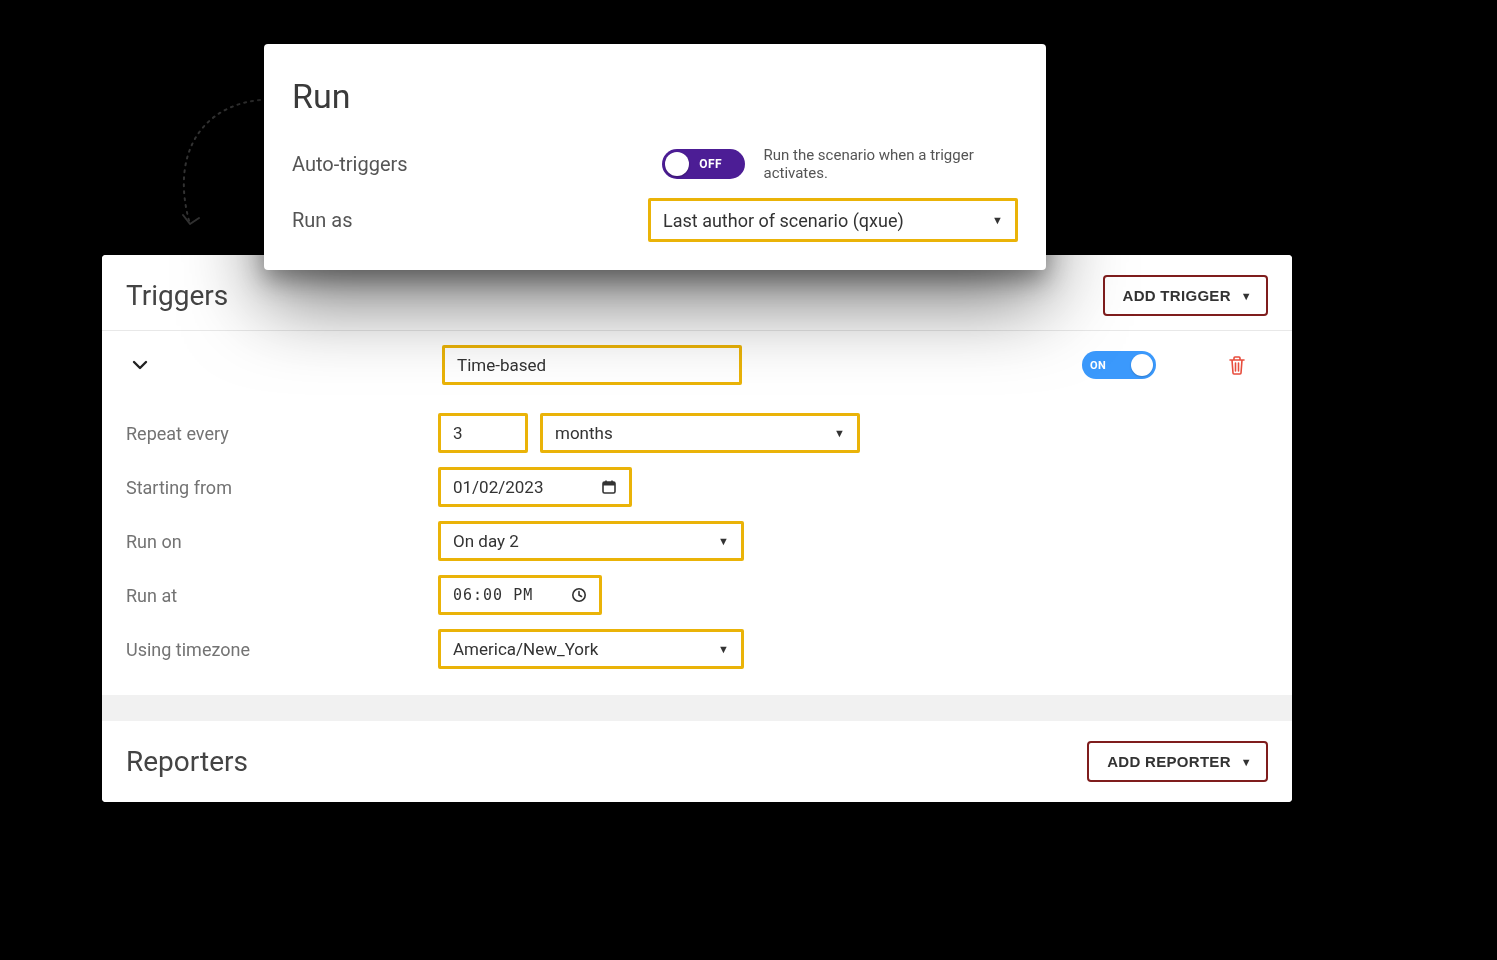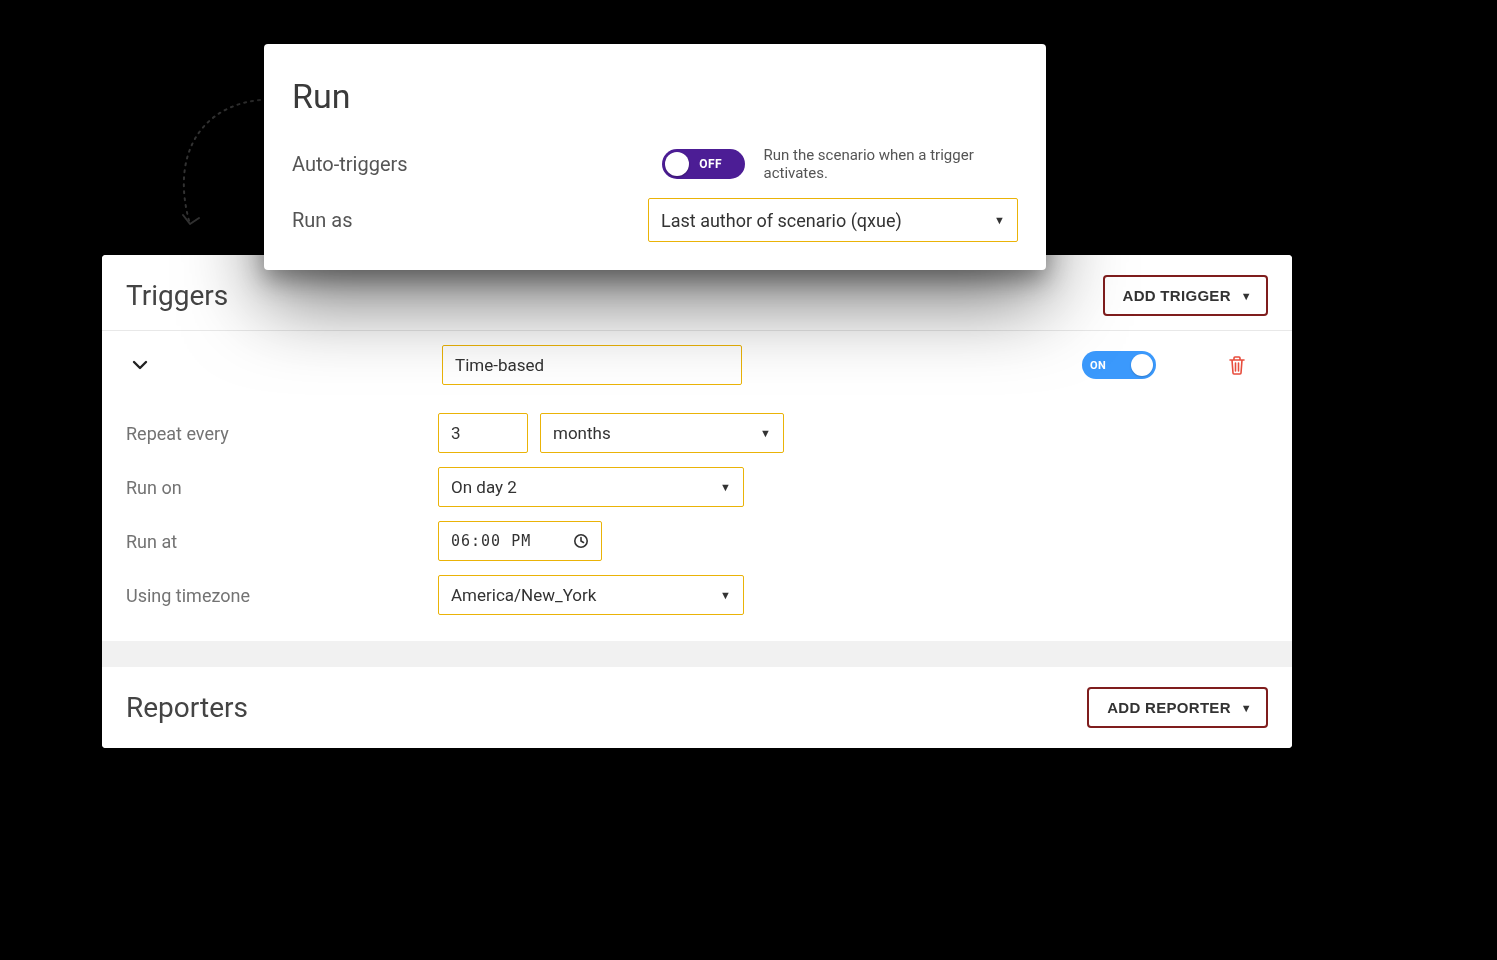--- a/index.html
+++ b/index.html
@@ -75,21 +75,21 @@
     display: flex;
     align-items: center;
     gap: 16px;
     margin-bottom: 28px;
   }
   .col-label { width: 300px; flex: 0 0 300px; color:#333; font-size:18px; }
   .expand-cell { width: 300px; flex: 0 0 300px; display:flex; align-items:center; padding-left:4px;}
   .expand-icon { font-size: 18px; color:#222; cursor:pointer; }
 
   .text-input, .select-box {
-    border: 1px solid #eab308;
+    border: 3px solid #eab308;
     background: #fff;
     height: 40px;
     padding: 0 12px;
     font-size: 17px;
     color:#333;
     border-radius: 2px;
     display: inline-flex;
     align-items: center;
   }
   .select-box { justify-content: space-between; cursor:pointer; }
@@ -118,21 +118,21 @@
 
   .form-row {
     display:flex;
     align-items:center;
     gap: 12px;
     margin-bottom: 14px;
   }
   .form-row .col-label { font-size:18px; color:#737373; }
 
   .num-input { width: 90px; }
-  .unit-select { width: 244px; }
+  .unit-select { width: 320px; }
   .date-input { width: 194px; justify-content:space-between; display:inline-flex; align-items:center;}
   .runon-select { width: 306px; }
   .time-input { width: 164px; justify-content:space-between; display:inline-flex; align-items:center; font-family: ui-monospace, Menlo, monospace; font-size:15px; letter-spacing:1px;}
   .tz-select { width: 306px; }
 
   .spacer { flex:1; }
 
   
   .fg-card {
     position: absolute;
@@ -239,20 +239,34 @@
         <div class="col-label">Repeat every</div>
         <div class="text-input num-input">
           <span>3</span>
         </div>
         <div class="select-box unit-select">
           <span>months</span>
           <span class="caret">▼</span>
         </div>
       </div>
 
+      <div class="form-row">
+        <div class="col-label">Starting from</div>
+        <div class="text-input date-input">
+          <span>01/02/2023</span>
+          <span>
+            <svg width="16" height="16" viewBox="0 0 16 16">
+                <rect x="2" y="3" width="12" height="11" rx="1.5" fill="none" stroke="#333" stroke-width="1.6"></rect>
+                <rect x="2" y="3" width="12" height="3.5" fill="#333"></rect>
+                <line x1="5" y1="1.5" x2="5" y2="4" stroke="#333" stroke-width="1.6"></line>
+                <line x1="11" y1="1.5" x2="11" y2="4" stroke="#333" stroke-width="1.6"></line>
+              </svg>
+          </span>
+        </div>
+      </div>
 
       <div class="form-row">
         <div class="col-label">Run on</div>
         <div class="select-box runon-select">
           <span>On day 2</span>
           <span class="caret">▼</span>
         </div>
       </div>
 
       <div class="form-row">

